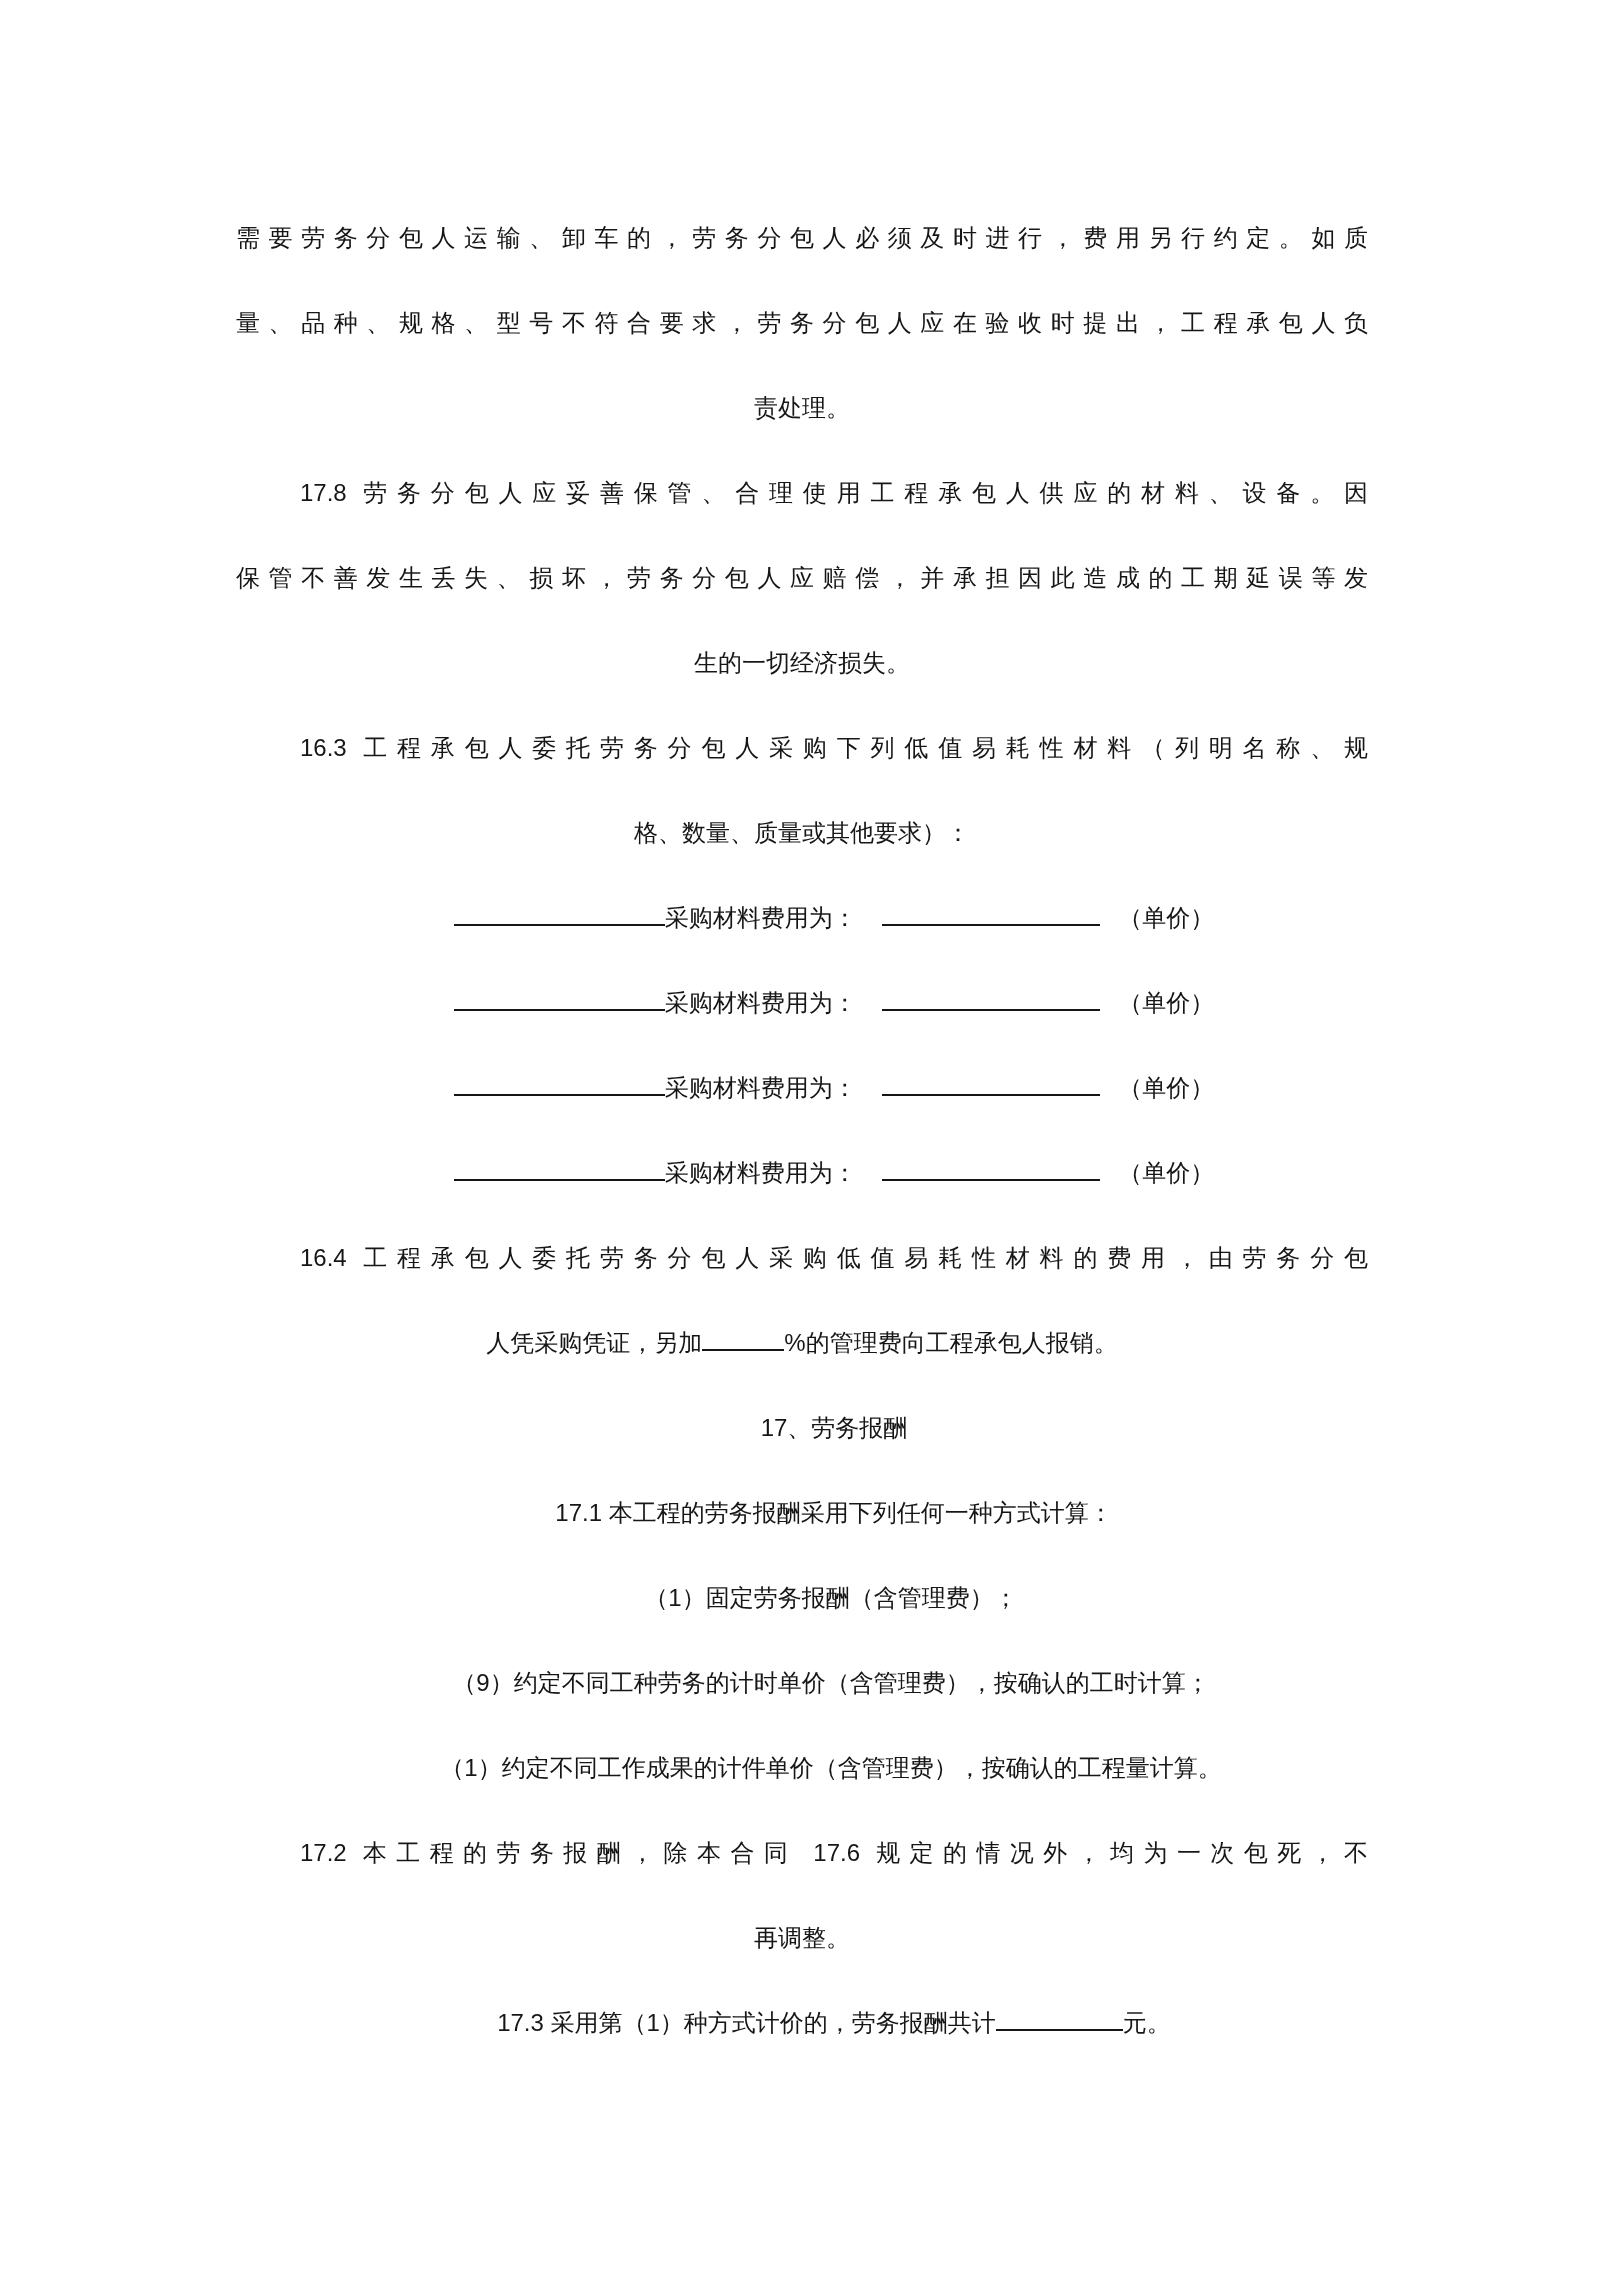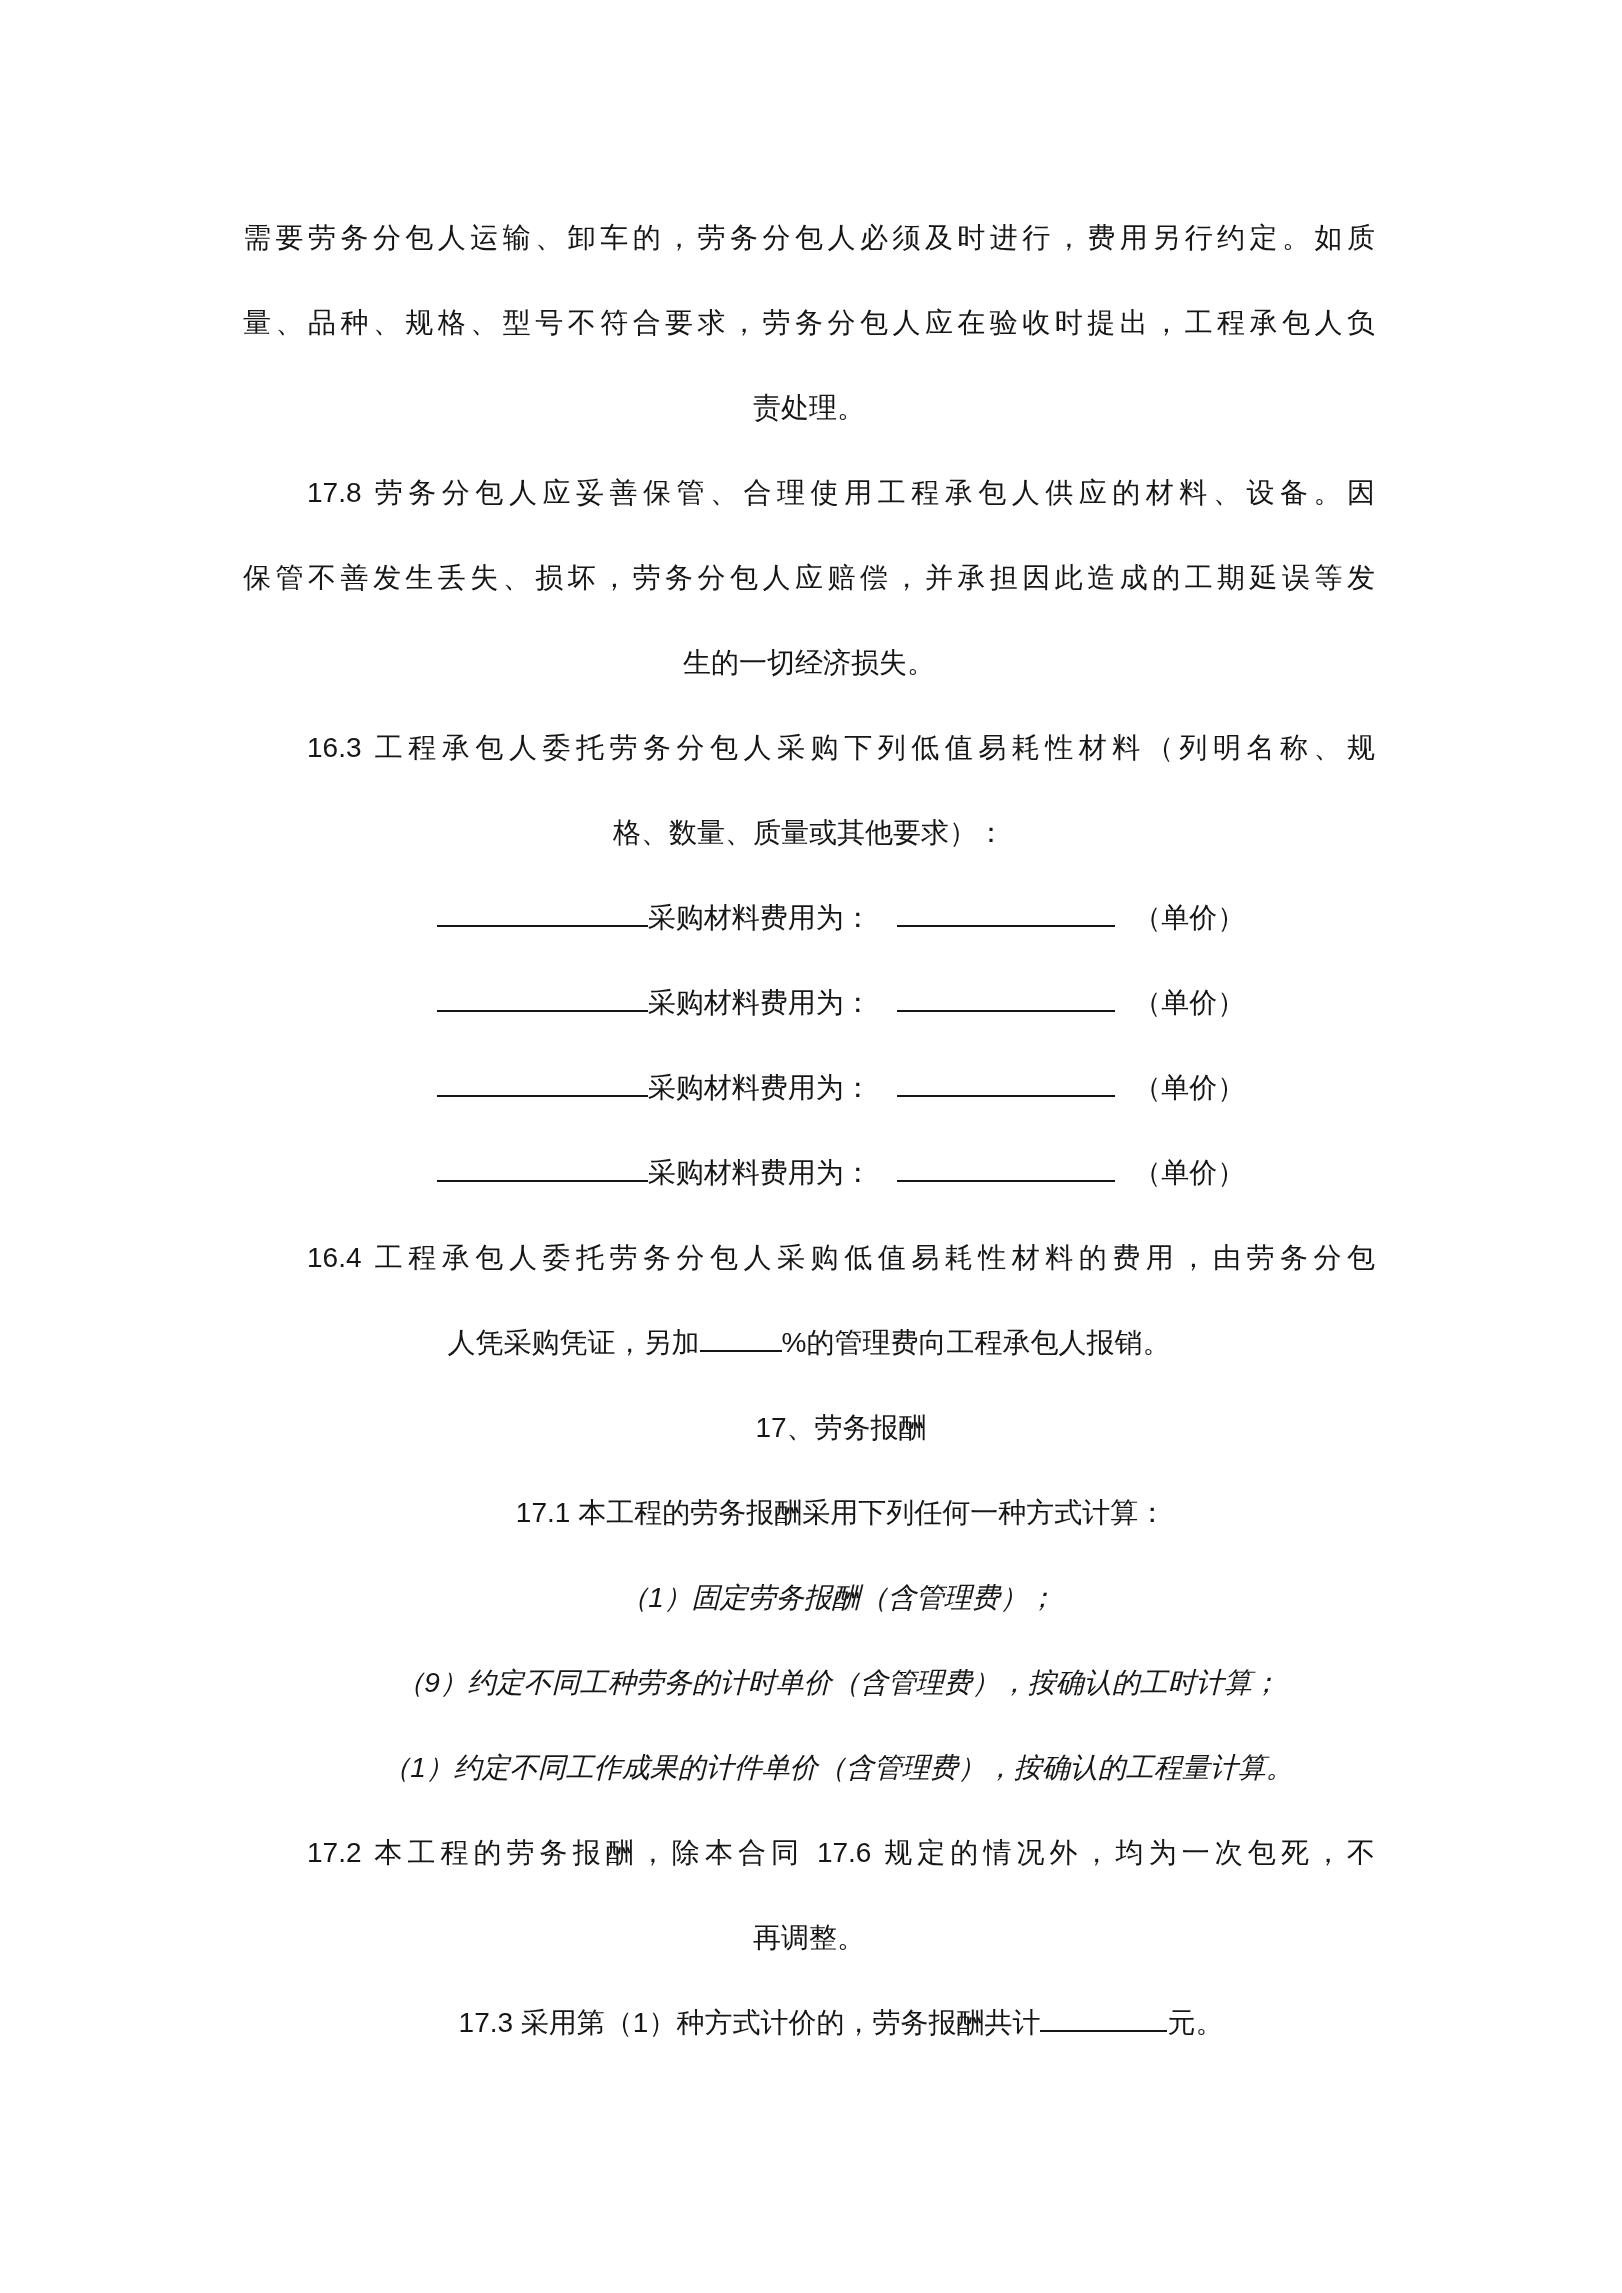--- a/index.html
+++ b/index.html
@@ -14,43 +14,42 @@
     font-family: "Liberation Sans", sans-serif;
     color: #161616;
   }
   .page {
     position: absolute;
     inset: 0;
     background: #ffffff;
   }
   .content {
     position: absolute;
-    left: 243px;
+    left: 236px;
     top: 195px;
     width: 1132px;
-    font-size: 28px;
+    font-size: 24px;
   }
   .line {
     height: 85px;
     line-height: 85px;
     white-space: pre-wrap;
     text-align: center;
   }
   
   .j {
     text-align: justify;
     text-align-last: justify;
   }
   
   .ind {
     padding-left: 64px;
   }
   .ind-s {
     padding-left: 58px;
-    font-style: italic;
   }
   
   .blank {
     display: inline-block;
     height: 1em;
     border-bottom: 2.7px solid #161616;
   }
   .b-a { width: 211px; }
   .b-b { width: 218px; margin-left: 25.5px; }
   .b-c { width: 82px; }

